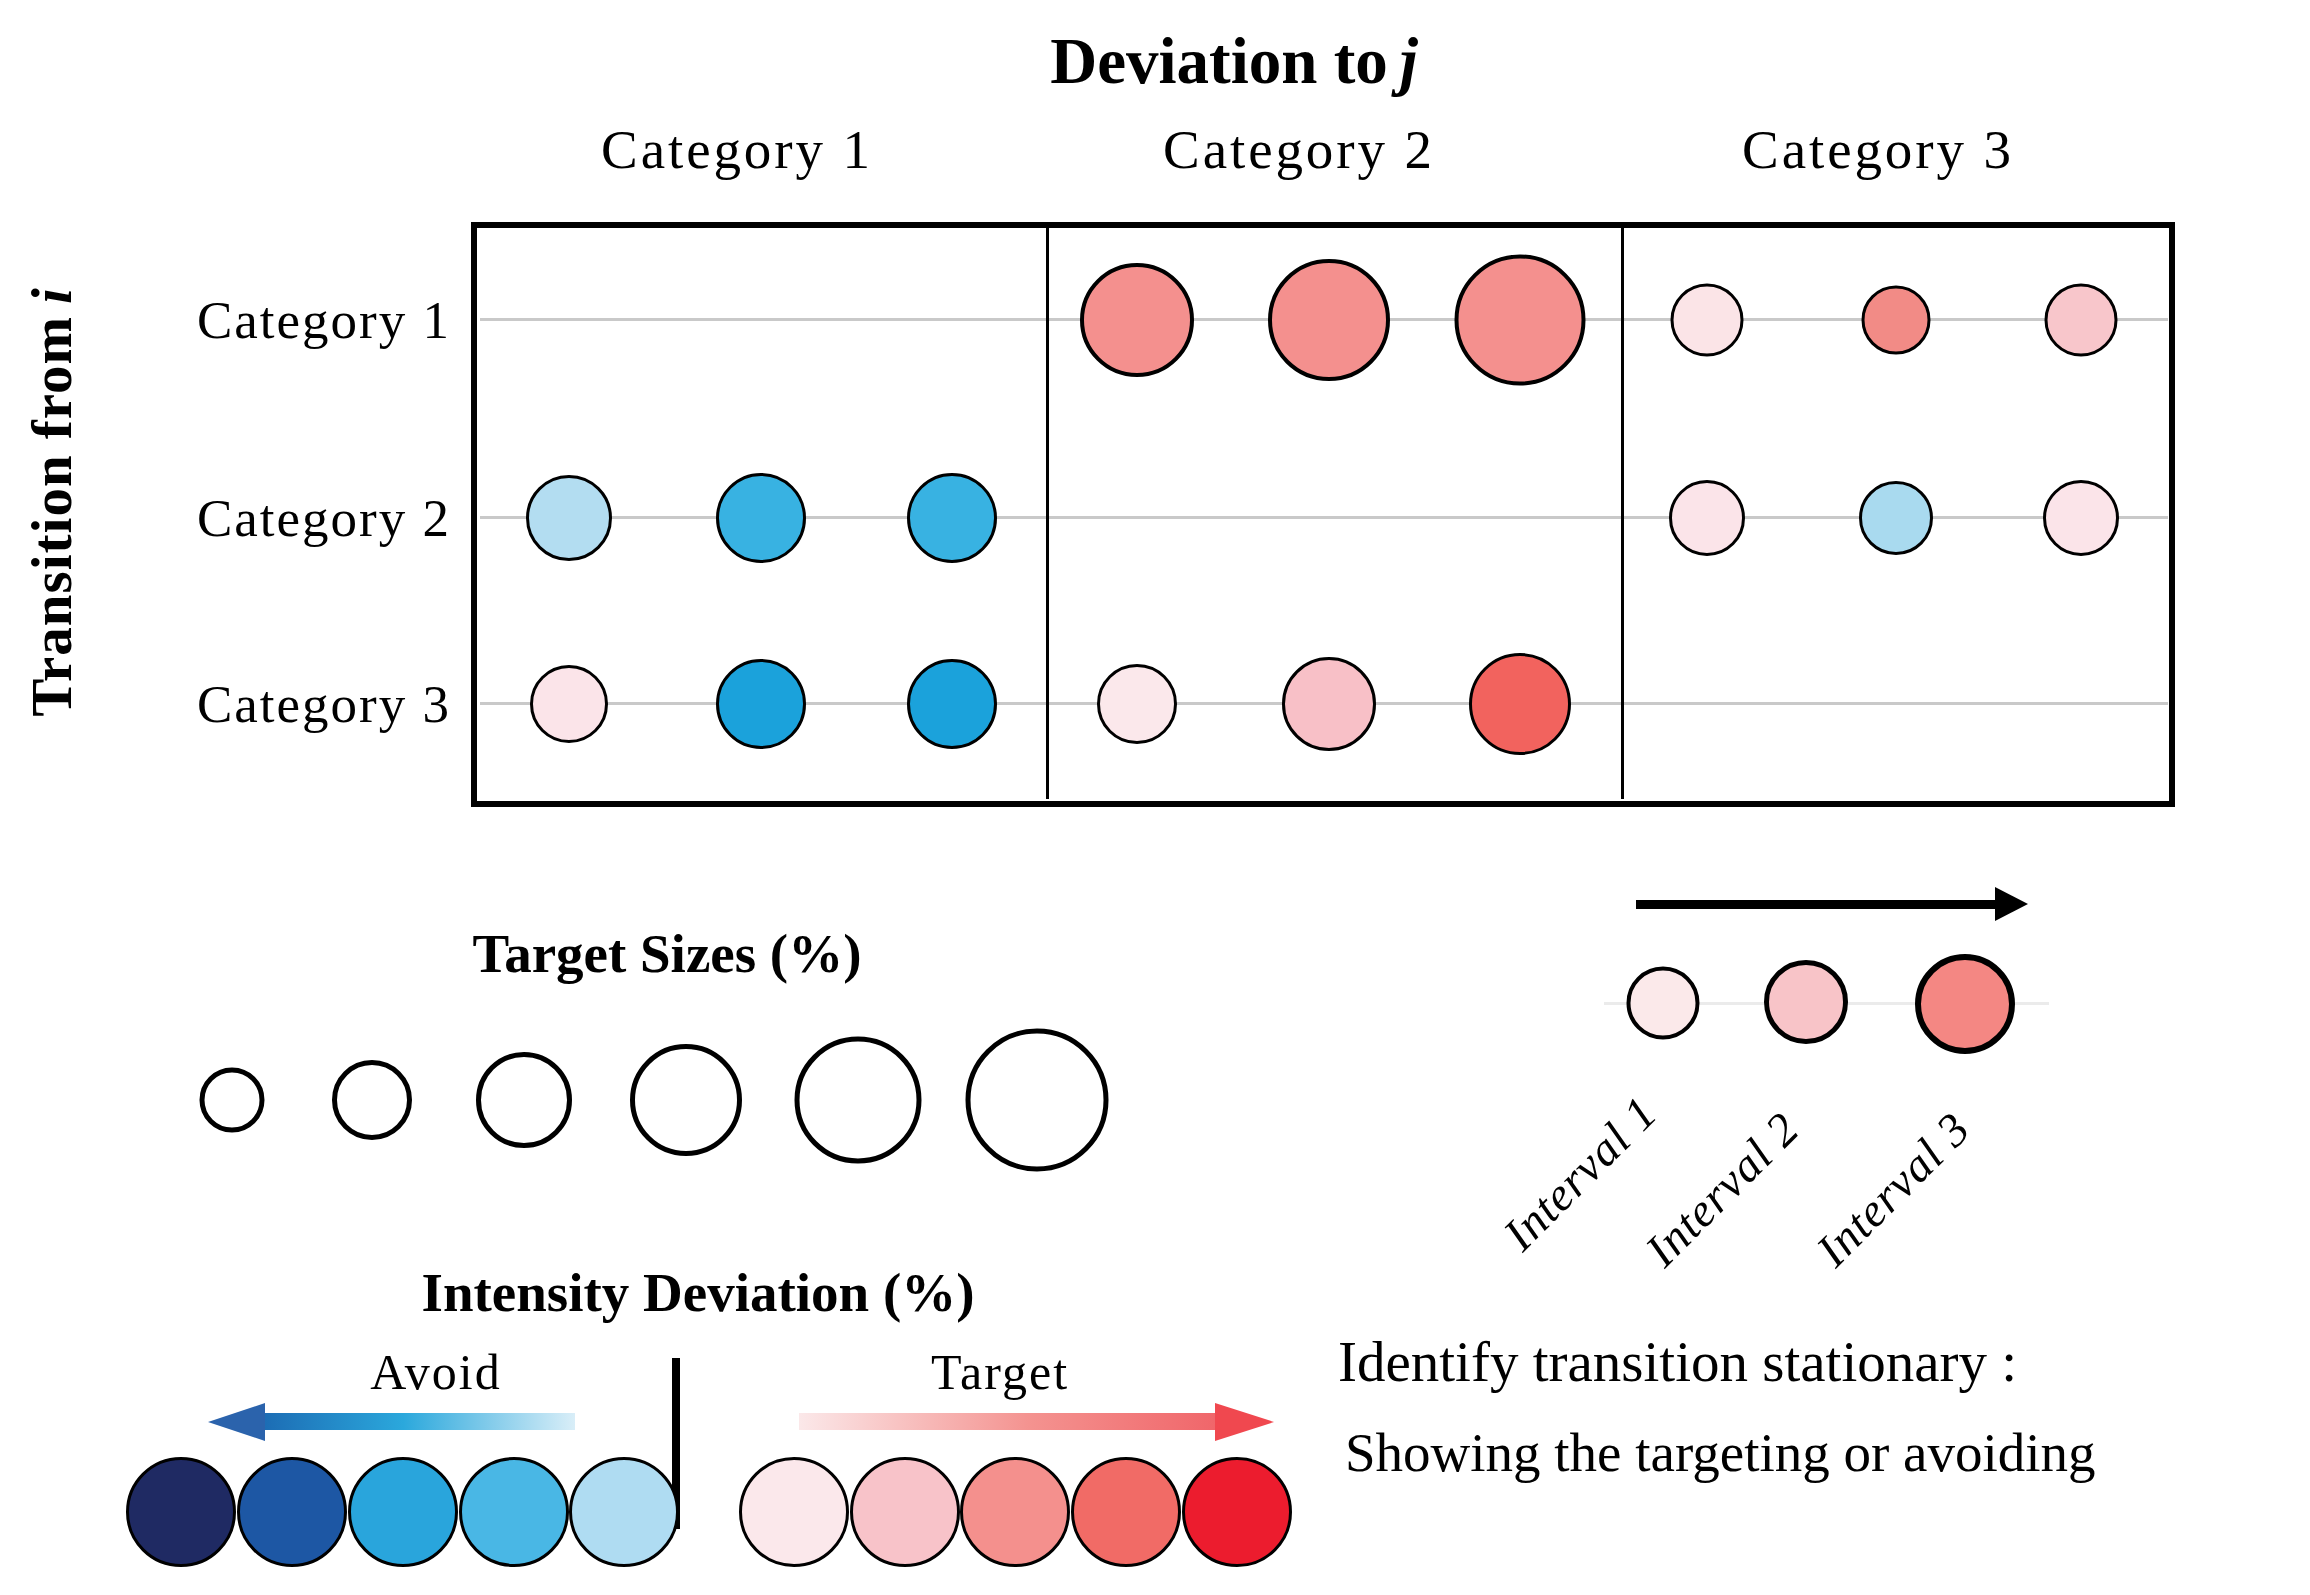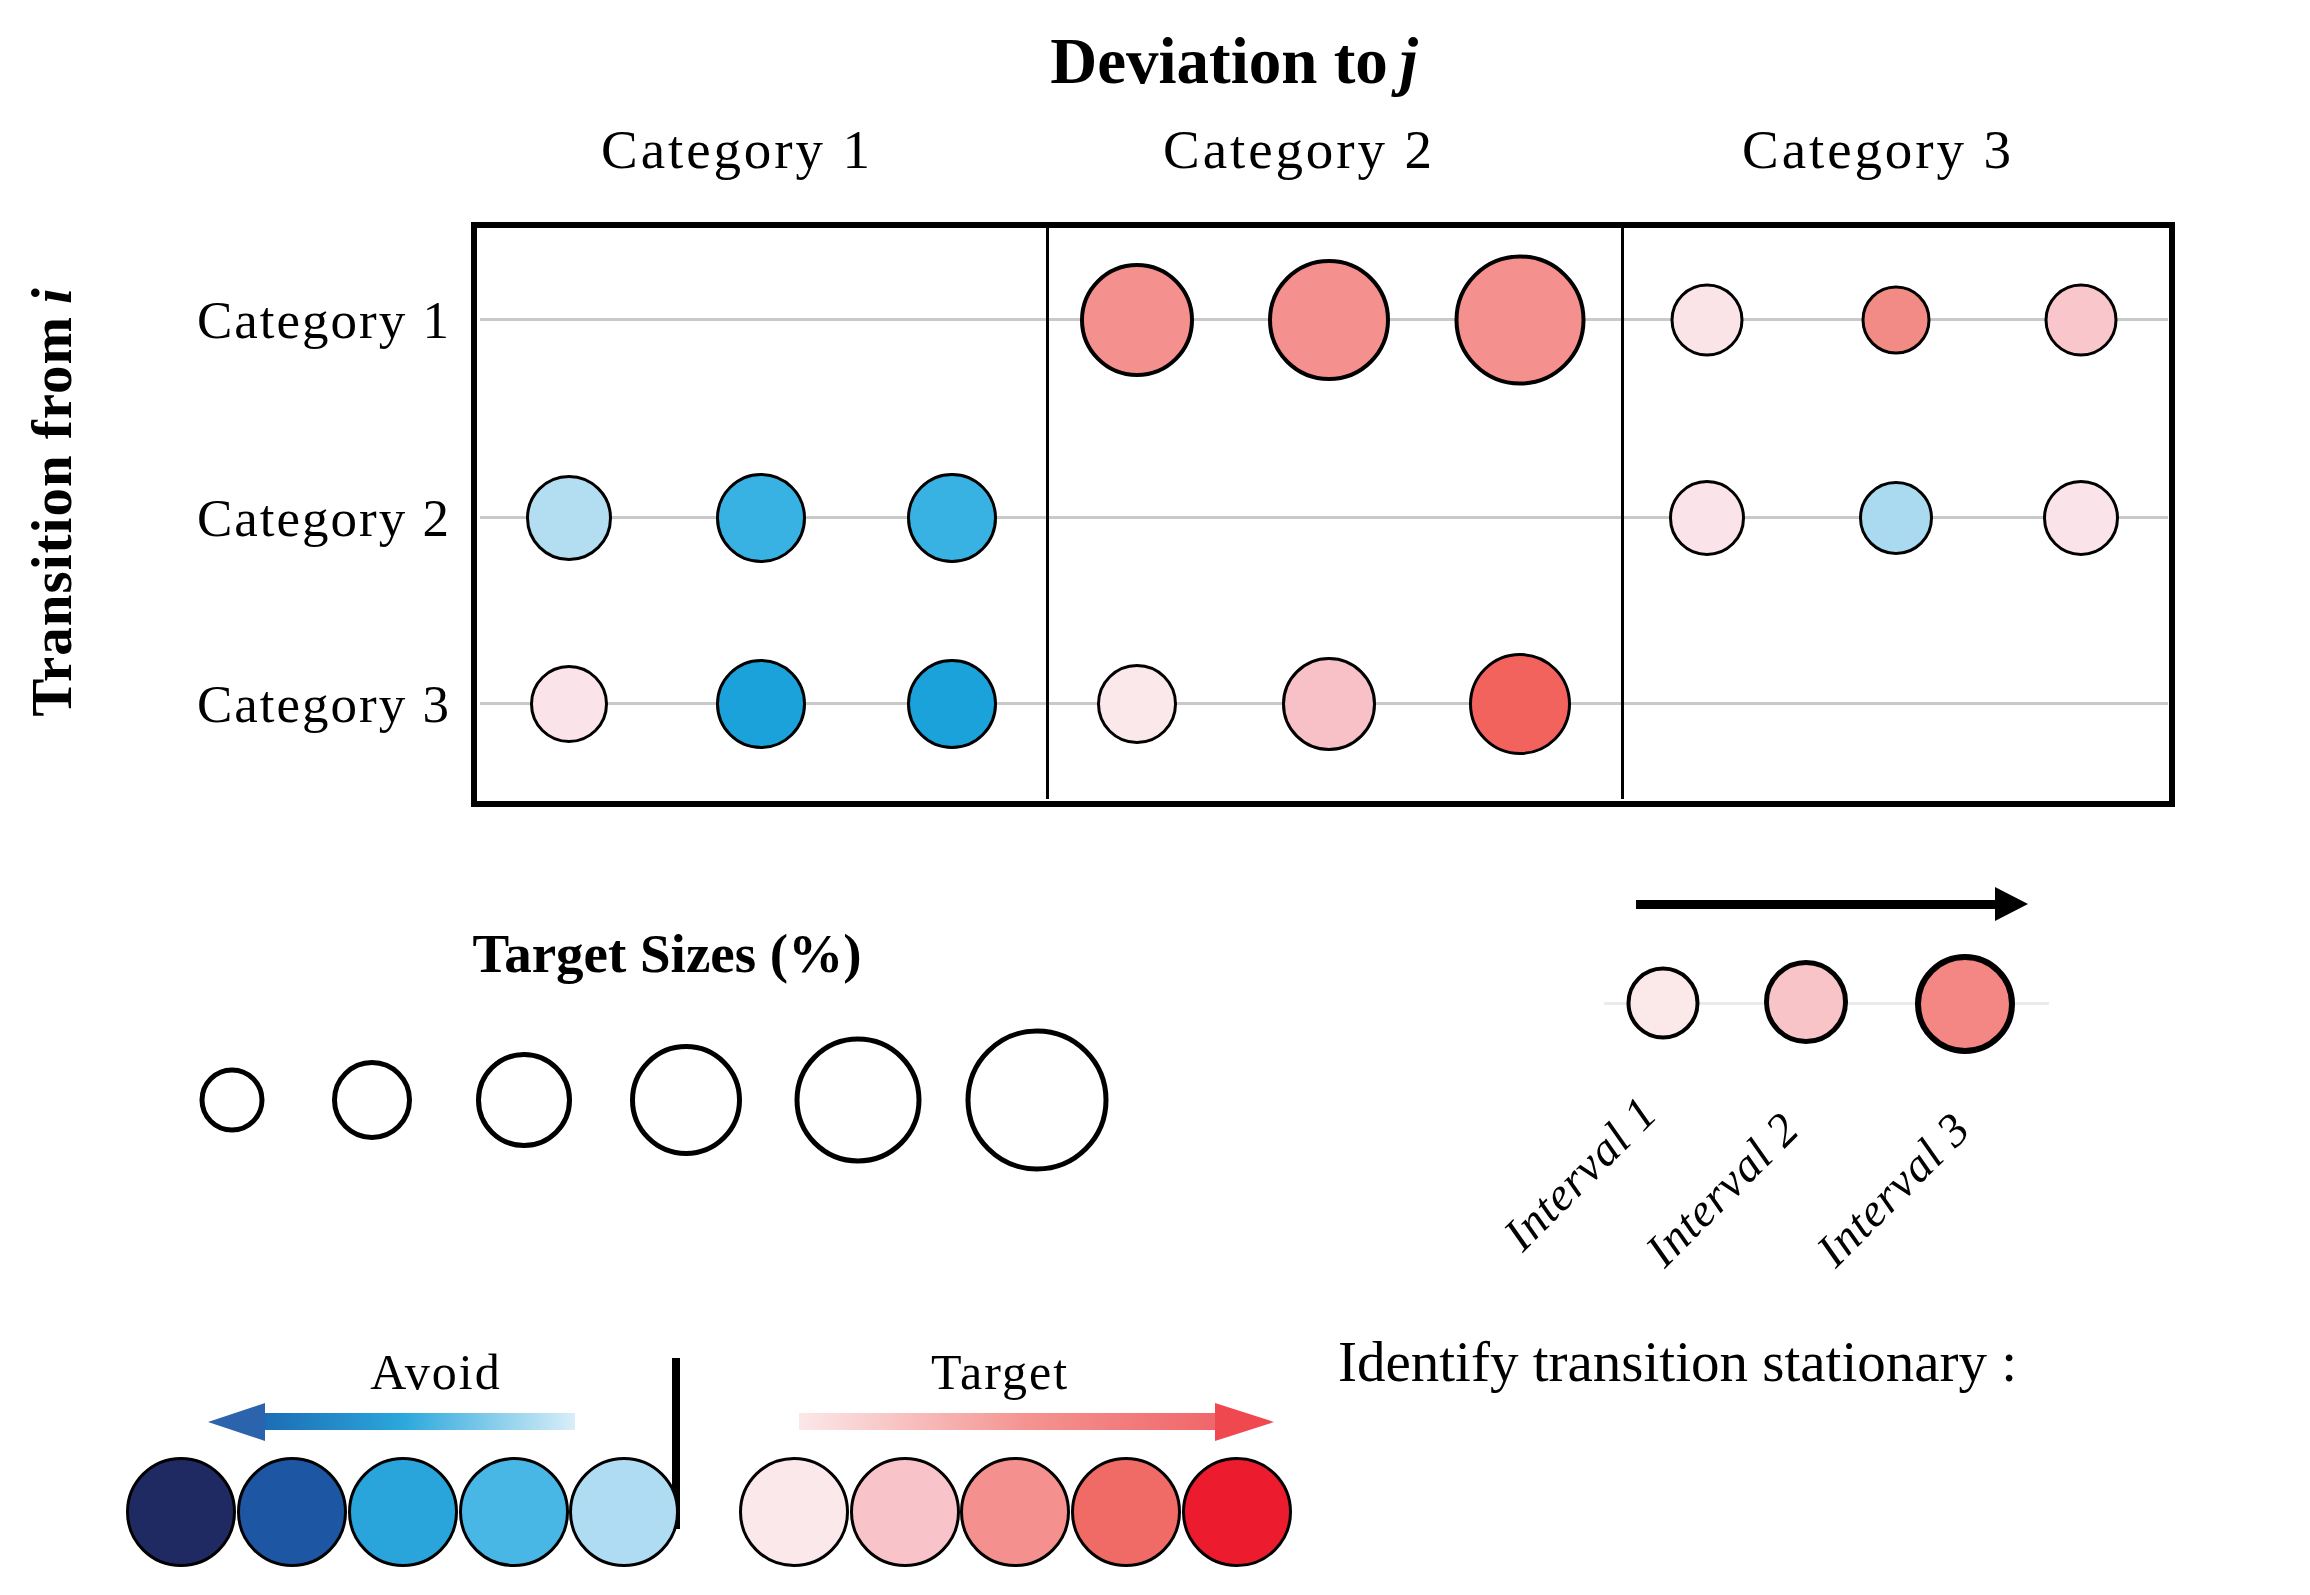--- a/index.html
+++ b/index.html
@@ -94,20 +94,21 @@
   <div class="abs center legend-title nowrap" style="left:667px;top:953px;">Target Sizes (%)</div>
   <div id="size-legend-circles">
       <div class="bubble" style="left: 232px; top: 1100px; width: 65px; height: 65px; background: rgb(255, 255, 255); border-width: 5.9px;"></div>
       <div class="bubble" style="left: 372px; top: 1100px; width: 80px; height: 80px; background: rgb(255, 255, 255); border-width: 5.9px;"></div>
       <div class="bubble" style="left: 524px; top: 1100px; width: 96px; height: 96px; background: rgb(255, 255, 255); border-width: 5.9px;"></div>
       <div class="bubble" style="left: 686px; top: 1100px; width: 112px; height: 112px; background: rgb(255, 255, 255); border-width: 5.9px;"></div>
       <div class="bubble" style="left: 858px; top: 1100px; width: 127px; height: 127px; background: rgb(255, 255, 255); border-width: 5.9px;"></div>
       <div class="bubble" style="left: 1037px; top: 1100px; width: 143px; height: 143px; background: rgb(255, 255, 255); border-width: 5.9px;"></div>
     </div>
 
+  <div class="abs center legend-title nowrap" style="left:698px;top:1292px;">Intensity Deviation (%)</div>
   <div class="abs center dir-label nowrap" style="left:436px;top:1372px;">Avoid</div>
   <div class="abs center dir-label nowrap" style="left:1000px;top:1372px;">Target</div>
   <div class="abs" id="intensity-divider"></div>
   <div class="shaft" id="avoid-shaft"></div>
   <div class="tri" id="avoid-head"></div>
   <div class="shaft" id="target-shaft"></div>
   <div class="tri" id="target-head"></div>
   <div id="intensity-circles">
       <div class="bubble" style="left: 181px; top: 1512px; width: 110px; height: 110px; background: rgb(31, 42, 99); border-width: 3.9px;"></div>
       <div class="bubble" style="left: 292px; top: 1512px; width: 110px; height: 110px; background: rgb(29, 87, 164); border-width: 3.9px;"></div>
@@ -127,15 +128,16 @@
   <div id="interval-circles">
       <div class="bubble" style="left: 1663px; top: 1003px; width: 73px; height: 73px; background: rgb(251, 233, 234); border-width: 4.9px;"></div>
       <div class="bubble" style="left: 1806px; top: 1002px; width: 84px; height: 84px; background: rgb(248, 196, 200); border-width: 5.9px;"></div>
       <div class="bubble" style="left: 1965px; top: 1004px; width: 100px; height: 100px; background: rgb(244, 135, 131); border-width: 6.9px;"></div>
     </div>
   <div class="abs interval-label" style="left:1580px;top:1173px;transform:translate(-50%,-50%) rotate(-45deg);">Interval 1</div>
   <div class="abs interval-label" style="left:1722px;top:1189px;transform:translate(-50%,-50%) rotate(-45deg);">Interval 2</div>
   <div class="abs interval-label" style="left:1893px;top:1189px;transform:translate(-50%,-50%) rotate(-45deg);">Interval 3</div>
 
   <div class="abs note-title nowrap" style="left:1338px;top:1329px;">Identify transition stationary :</div>
+  <div class="abs note-line nowrap" style="left:1345px;top:1421px;">Showing the targeting or avoiding</div>
 
 </div>
 
 
 </body></html>

